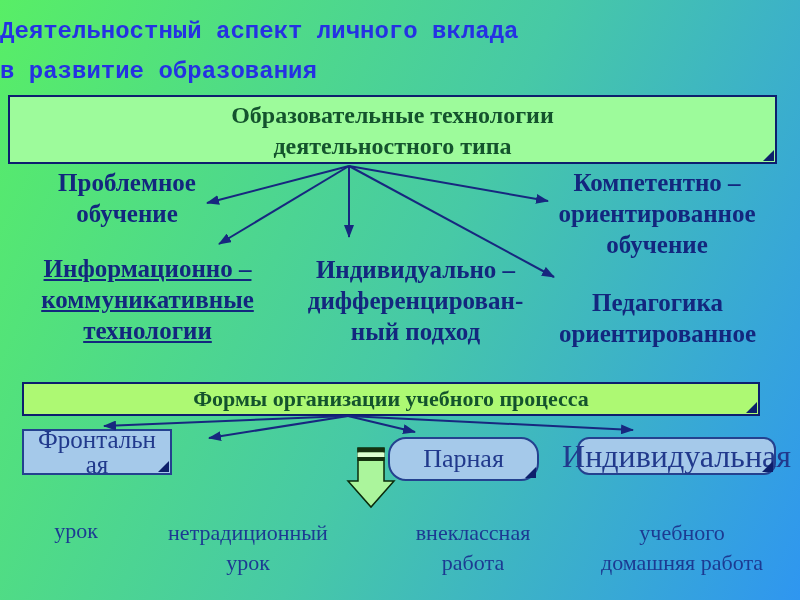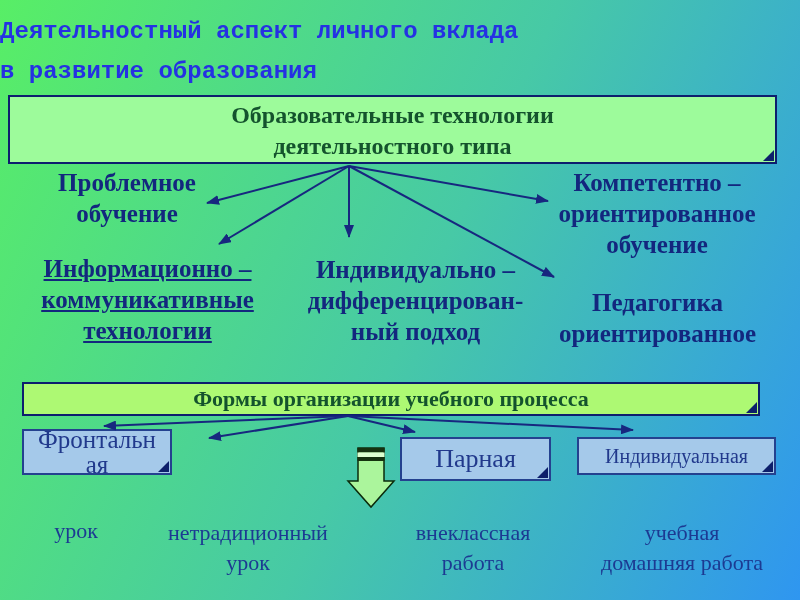--- a/index.html
+++ b/index.html
@@ -38,22 +38,22 @@
   .ti4{left:545px;top:287px;width:225px;}
   .ln{display:block;}
   .fbox{
     position:absolute;background:#A5C9EA;border:2px solid #24418F;
     color:#21398C;font-size:26px;text-align:center;
     display:flex;align-items:center;justify-content:center;
   }
   .fb0{left:22px;top:429px;width:146px;height:42px;font-size:25px;line-height:25px;}
   .fb0 .fbl{width:122px;word-break:break-all;}
   .fb1{left:178px;top:437px;width:156px;height:43px;}
-  .fb2{left:400px;top:437px;width:147px;height:40px;}
-  .fb3{left:577px;top:437px;width:195px;height:34px;font-size:20px;}
+  .fb2{left:388px;top:437px;width:147px;height:40px;border-radius:18px;}
+  .fb3{left:577px;top:437px;width:195px;height:34px;font-size:32px;border-radius:12px;}
   .note{
     position:absolute;font-size:22px;line-height:30px;color:#1C3A92;text-align:center;
   }
   .n0{left:26px;top:516px;width:100px;}
   .n1{left:138px;top:518px;width:220px;}
   .n2{left:363px;top:518px;width:220px;}
   .n3{left:566px;top:518px;width:232px;}
   .overlay{position:absolute;left:0;top:0;pointer-events:none;}
 </style>
 </head>
@@ -119,21 +119,21 @@
   </div>
   <div class="note n1">
     <span class="ln">нетрадиционный</span>
     <span class="ln">урок</span>
   </div>
   <div class="note n2">
     <span class="ln">внеклассная</span>
     <span class="ln">работа</span>
   </div>
   <div class="note n3">
-    <span class="ln">учебная</span>
+    <span class="ln">учебного</span>
     <span class="ln">домашняя работа</span>
   </div>
 
   <svg class="overlay" width="800" height="600" viewBox="0 0 800 600">
     <defs>
       <marker id="ah" markerUnits="userSpaceOnUse" markerWidth="13" markerHeight="10" refX="12" refY="5" orient="auto">
         <path d="M0,0 L13,5 L0,10 Z" fill="#17277F"></path>
       </marker>
     </defs>
     <g stroke="#17277F" stroke-width="2" fill="none">

